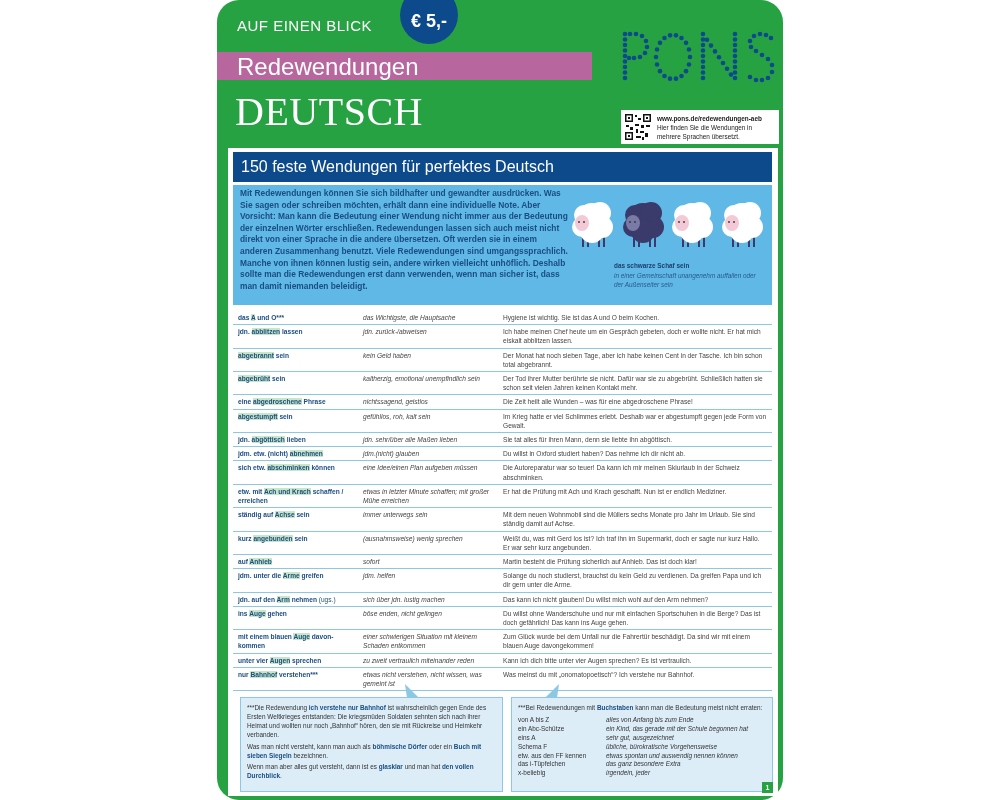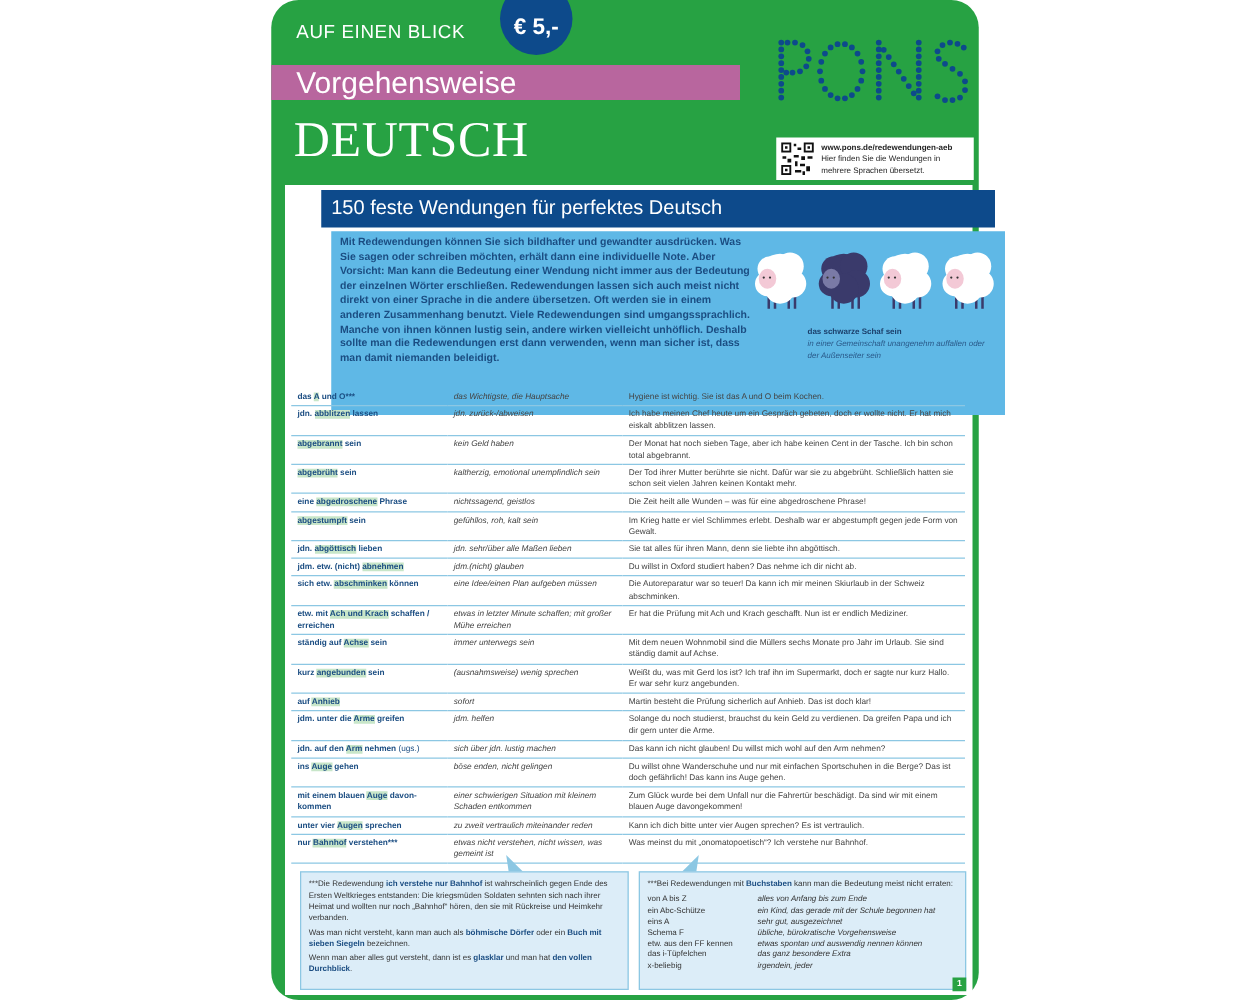--- a/index.html
+++ b/index.html
@@ -46,26 +46,24 @@
 
   .content {
     position: absolute; left: 11px; top: 148px; width: 550px; height: 648px;
     background: #fff;
   }
   .section-header {
     position: absolute; left: 5px; top: 4px; width: 539px; height: 30px;
     background: #0d4a8b; color: #fff;
     font-family: "Liberation Sans", sans-serif; font-size: 16px;
     padding: 6px 8px;
-    margin-left: 24px;
   }
   .intro {
-    position: absolute; left: 5px; top: 37px; width: 539px; height: 147px;
+    position: absolute; left: 5px; top: 37px; width: 539px; height: 120px;
     background: #5fb8e6;
-    margin-left: 32px;
   }
   .intro-text {
     position: absolute; left: 7px; top: 3px; width: 330px;
     font-family: "Liberation Sans", sans-serif; font-size: 8.4px; line-height: 11.6px;
     font-weight: bold; color: #1b4d82;
   }
   .sheep-area { position: absolute; left: 337px; top: 12px; width: 200px; height: 60px; }
   .sheep-caption {
     position: absolute; left: 381px; top: 76px; width: 150px;
     font-family: "Liberation Sans", sans-serif; font-size: 6.4px; line-height: 9.5px; color: #1b3f6b;
@@ -111,21 +109,21 @@
     font-size: 7px; font-weight: bold; text-align: center; line-height: 11px;
   }
 </style>
 </head>
 <body>
 
 <div class="page">
   <div class="top-label">AUF EINEN BLICK</div>
   <div class="price-badge">€ 5,-</div>
   <div class="subtitle-band"></div>
-  <div class="subtitle">Vorgehensweise</div>
+  <div class="subtitle">Redewendungen</div>
   <div class="main-title">DEUTSCH</div>
 
   <svg class="logo" viewBox="0 0 160 55">
     <g fill="#0d4a8b">
 
       <g id="dotP">
           <circle cx="6" cy="4" r="2.3"></circle>
           <circle cx="6" cy="9.5" r="2.3"></circle>
           <circle cx="6" cy="15" r="2.3"></circle>
           <circle cx="6" cy="20.5" r="2.3"></circle>

